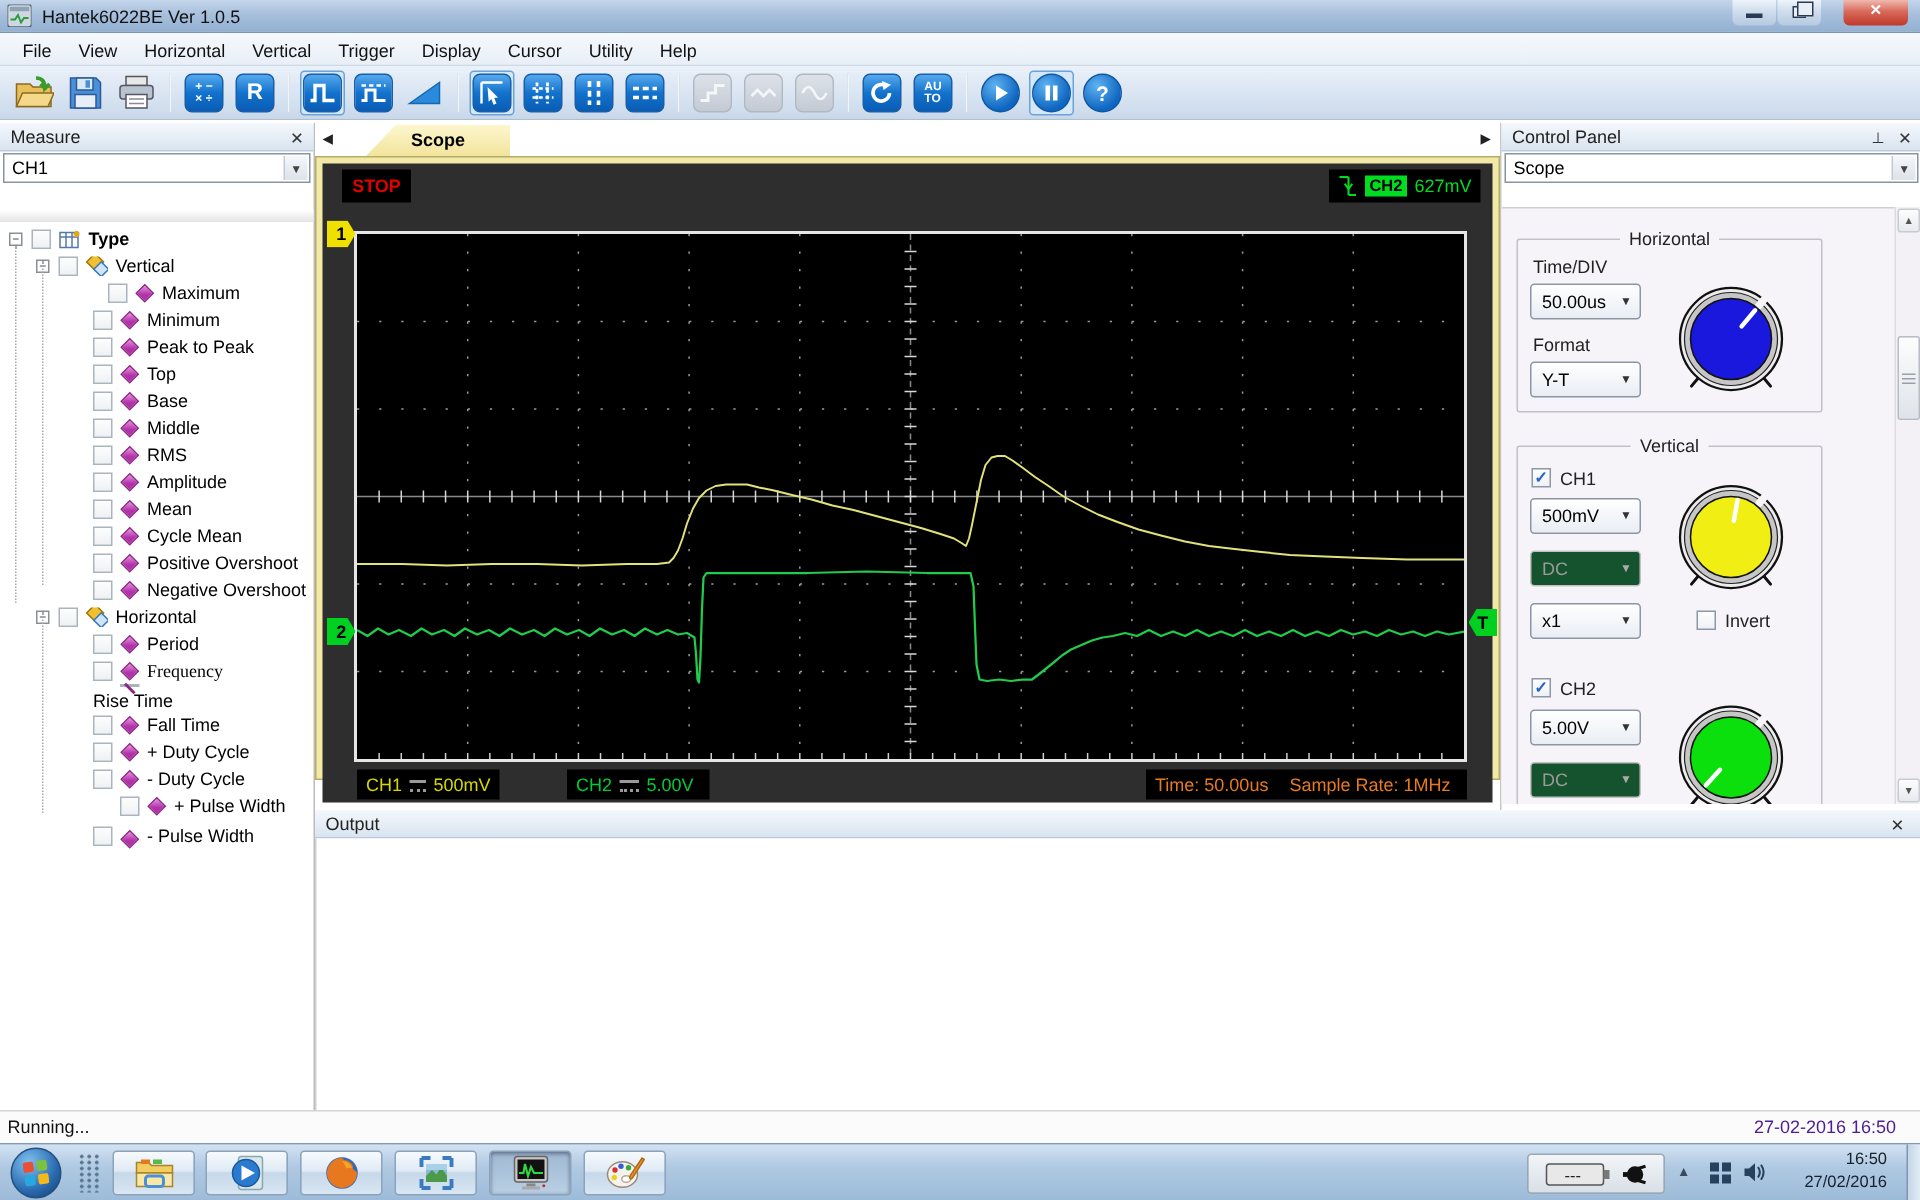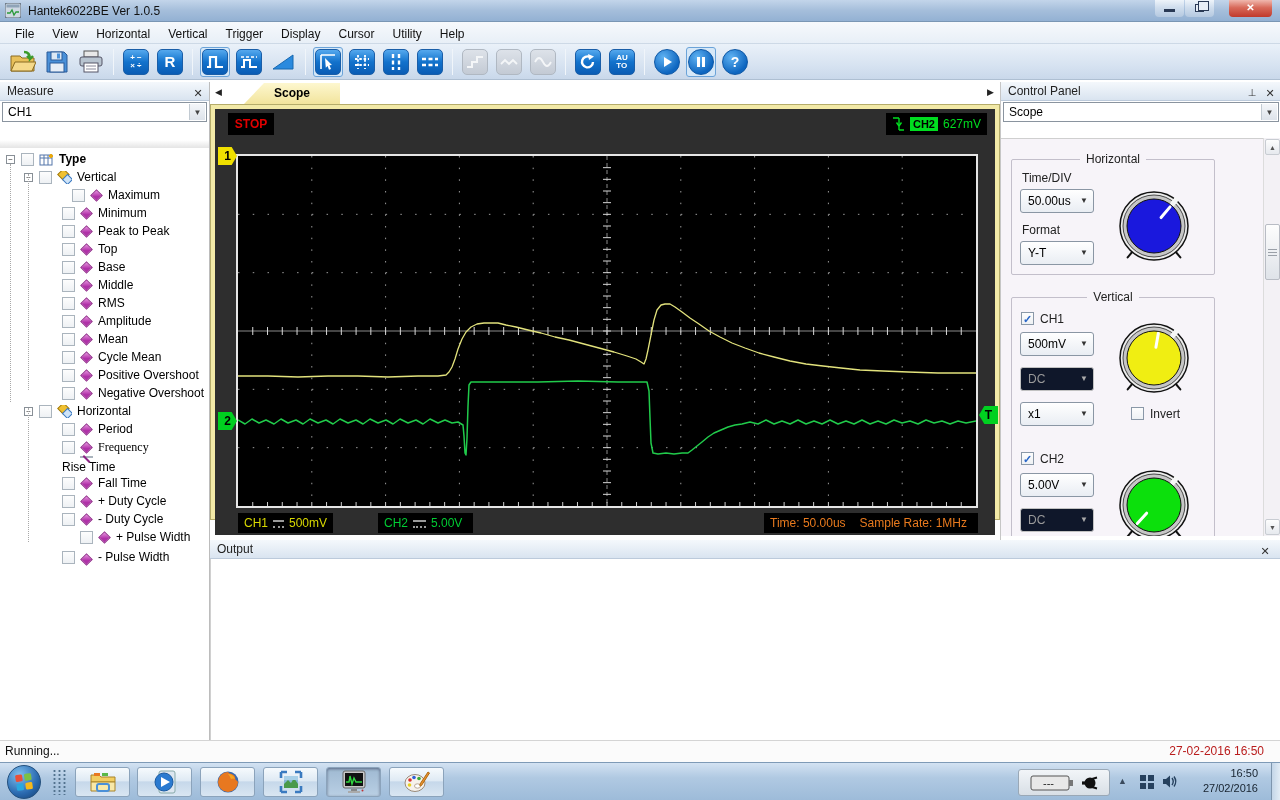--- a/index.html
+++ b/index.html
@@ -70,36 +70,36 @@
 
   
   #control-panel{position:absolute;left:1000px;top:82px;width:280px;height:458px;background:#fff;border-left:1px solid #c6c6c6}
   #cp-content{position:absolute;left:0px;top:56px;width:262px;height:398px;background:#f7f4f9;border-top:1px solid #cfcfcf;overflow:hidden}
   .groupbox{position:absolute;border:1px solid #c3bfcb;border-radius:2px}
   .gb-label{position:absolute;top:-8px;left:0;width:100%;text-align:center}
   .gb-label span{background:#f7f4f9;padding:0 6px;color:#222}
   .cp-label{position:absolute;color:#222}
   .cpsel{position:absolute;width:74px;height:24px;border:1px solid #8a96a4;border-radius:3px;background:linear-gradient(#fff,#e9edf3);line-height:22px;padding-left:7px;color:#000}
   .cpsel .arr{position:absolute;right:5px;top:0;font-size:8px;color:#333;line-height:22px}
-  .cpsel.disabled{background:#0f172a;color:#9a9a9a;border-color:#c2c2c2}
+  .cpsel.disabled{background:#14532d;color:#9a9a9a;border-color:#c2c2c2}
   .cpsel.disabled .arr{color:#aaa}
   .cb{position:absolute;width:13px;height:13px;border:1px solid #8a98a8;background:linear-gradient(#fdfdfd,#eef1f4);font-size:11px;line-height:12px;text-align:center;color:#2a66c8;font-weight:bold}
   .knob{position:absolute;width:84px;height:84px}
   #cp-scroll{position:absolute;left:262px;top:56px;width:17px;height:398px;background:#f3f1f5;border-left:1px solid #dcdcdc}
   .scr-btn{position:absolute;left:1px;width:15px;height:16px;background:linear-gradient(#fdfdfd,#e6e9ee);border:1px solid #c8ccd2;border-radius:2px;font-size:7px;color:#555;text-align:center;line-height:15px}
   #scr-thumb{position:absolute;left:1px;top:86px;width:15px;height:56px;background:linear-gradient(#fdfdfd,#dfe3e9);border:1px solid #b8bcc4;border-radius:2px}
   #scr-thumb i{display:block;width:9px;border-top:1px solid #9aa0a8;margin:2px auto 0}
   #scr-thumb i:first-child{margin-top:24px}
 
   
   #output-head{position:absolute;left:210px;top:540px;width:1070px;height:19px}
   #output-body{position:absolute;left:210px;top:559px;width:1070px;height:181px;background:#fff;border-left:1px solid #d0d0d0}
   #statusbar{position:absolute;left:0;top:740px;width:1280px;height:22px;background:#fbfbfb;border-top:1px solid #d4d4d4}
   #status-left{position:absolute;left:5px;top:3px;color:#111}
-  #status-right{position:absolute;right:16px;top:3px;color:#b91c1c}
+  #status-right{position:absolute;right:16px;top:3px;color:#4c1d95}
   #taskbar{position:absolute;left:0;top:762px;width:1280px;height:38px;background:linear-gradient(#d3e2f2,#b0c9e2 40%,#9dbbd9);border-top:1px solid #7e9ab6}
   #start-orb{position:absolute;left:7px;top:2px;width:34px;height:34px;border-radius:50%;background:radial-gradient(circle at 35% 28%,#7fc0f0,#2a6ab0 60%,#143d6e);border:1px solid #23507e;display:flex;align-items:center;justify-content:center}
   #grip{position:absolute;left:52px;top:6px;width:16px;height:26px;background:radial-gradient(circle,#52728e 1px,transparent 1.2px);background-size:5px 4px}
   .taskbtn{position:absolute;top:4px;width:55px;height:30px;border:1px solid #8ba3bb;border-radius:3px;
     background:linear-gradient(#f6fafd,#dfeaf4 45%,#c6d8ea 50%,#d9e6f2);display:flex;align-items:center;justify-content:center}
   .taskbtn.active{background:linear-gradient(#9fb9d2,#b9cfe4);box-shadow:inset 0 1px 3px rgba(0,0,30,.45)}
   #battery-chip{position:absolute;left:1018px;top:6px;width:92px;height:27px;border:1px solid #9aa8b6;border-radius:3px;background:linear-gradient(#f2f5f8,#d8dfe6);display:flex;align-items:center;justify-content:center;gap:6px}
   #tray-arrow{position:absolute;left:1118px;top:13px;font-size:9px;color:#3a4a5c}
   #tray-win{position:absolute;left:1140px;top:12px;width:15px;height:14px}
   #tray-win i{position:absolute;width:6px;height:6px;background:#26415e}

